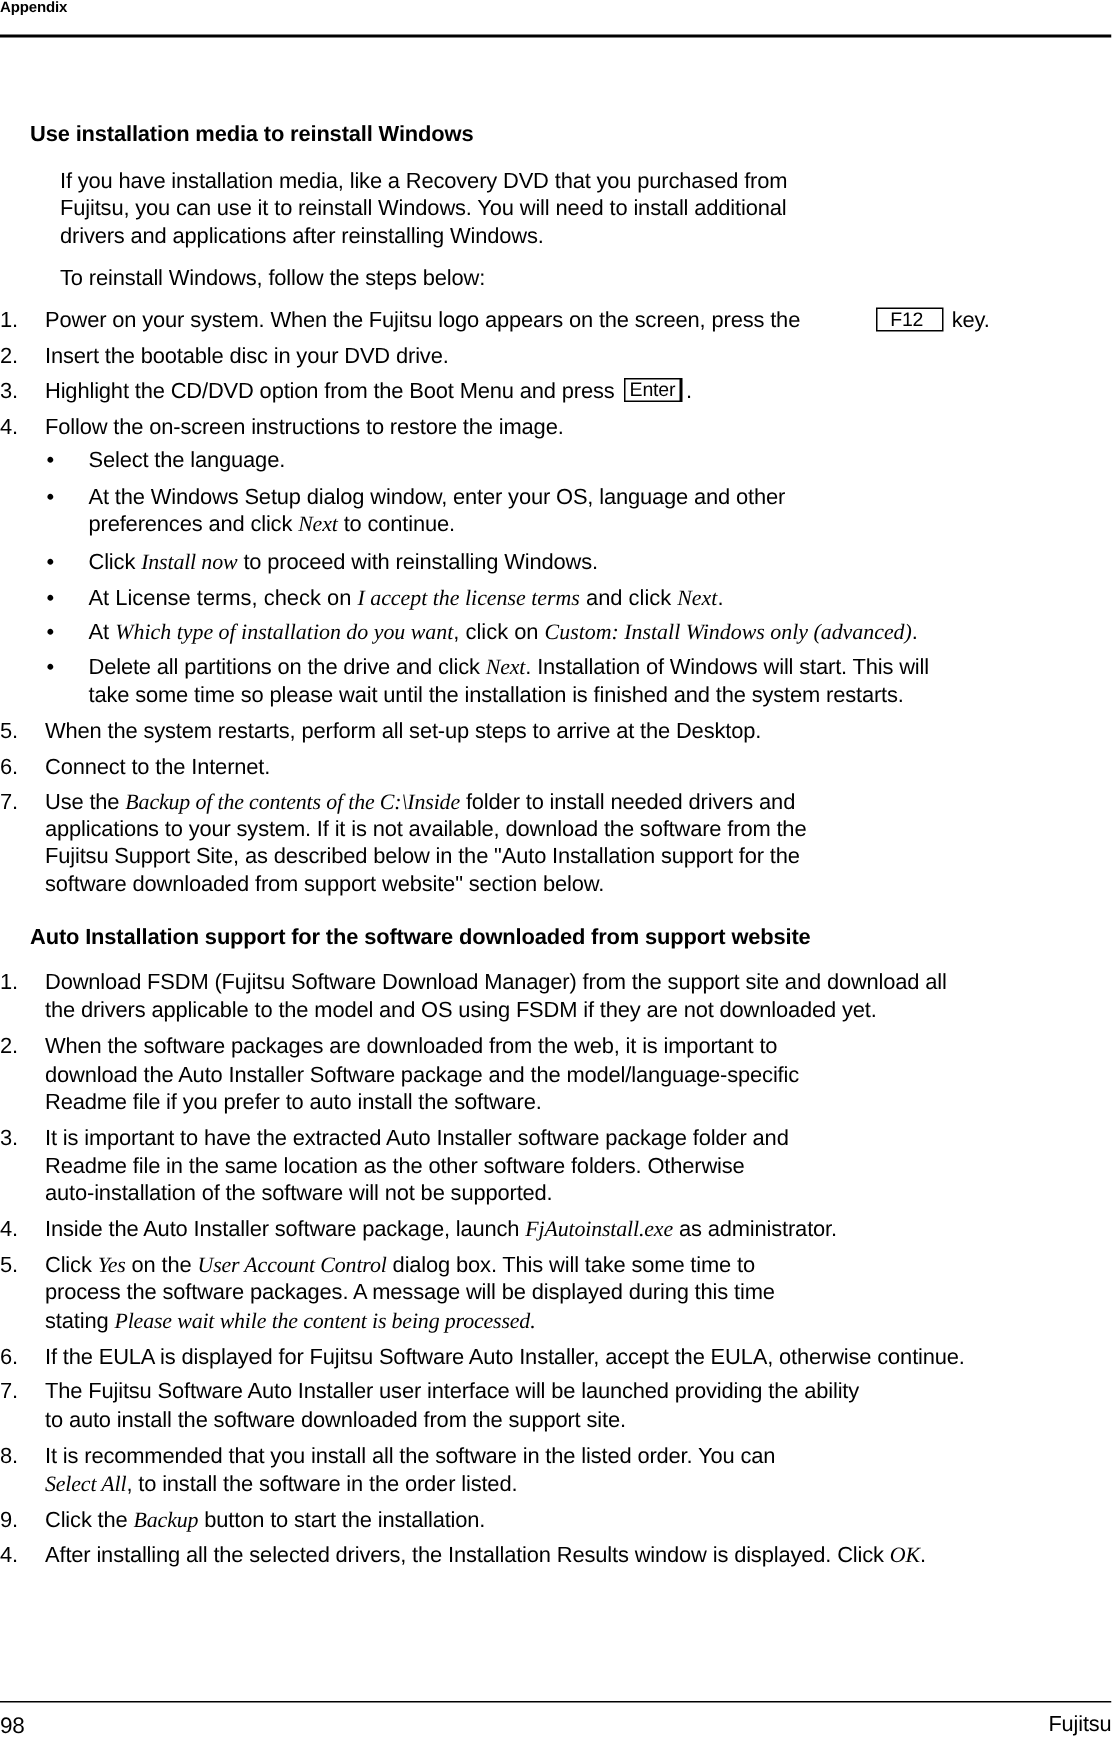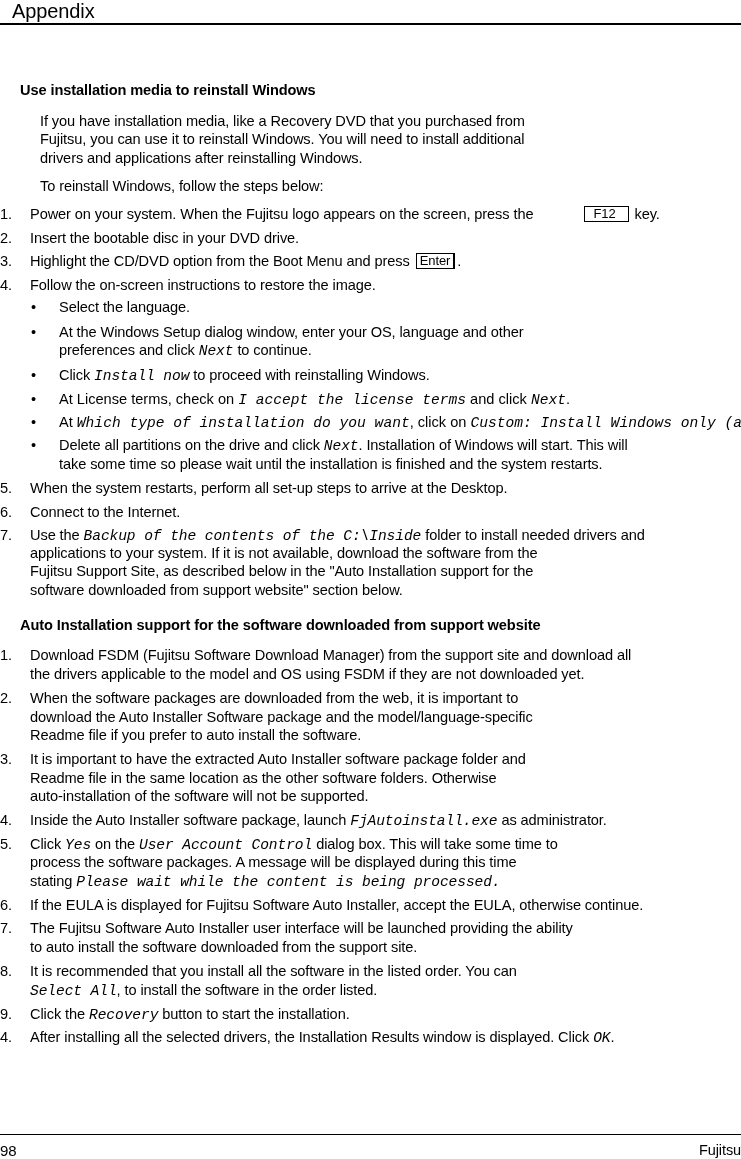--- a/index.html
+++ b/index.html
@@ -2,35 +2,35 @@
 <html><head>
 <meta charset="utf-8">
 <style>
   html, body { margin: 0; padding: 0; background: #ffffff; }
   body {
     width: 741px; height: 1159px; position: relative; overflow: hidden;
     font-family: "Liberation Sans", sans-serif; color: #000; font-size: 14.6px;
   }
   .narrow { font-stretch: condensed; letter-spacing: -0.1px; }
   .hdr-title {
-    position: absolute; left: 0; top: 0; font-weight: normal; font-size: 20px; padding-left: 12px;
+    position: absolute; left: 0; top: 0; font-weight: bold; font-size: 10px;
   }
   .hdr-rule { position: absolute; left: 0; top: 23px; width: 741px; height: 2px; background: #000; }
   .ftr-rule { position: absolute; left: 0; top: 1134px; width: 741px; height: 1px; background: #000; }
   .ftr-page { position: absolute; left: 0; top: 1142px; font-size: 15px; }
   .ftr-brand { position: absolute; right: 0; top: 1142px; font-size: 14.5px; }
 
   .h2 { position: absolute; left: 0; font-weight: bold; font-size: 14.6px; white-space: nowrap; padding-left: 20px; }
   .para { position: absolute; left: 0; line-height: 20px; white-space: nowrap; padding-left: 40px; }
   .item { position: absolute; left: 0; line-height: 20px; white-space: nowrap; }
   .num { position: absolute; left: 0; }
   .txt { position: absolute; left: 30px; }
   .bul { position: absolute; left: 31px; }
   .btxt { position: absolute; left: 59px; }
-  .it { font-family: Liberation Mono, monospace; font-style: italic; }
+  .it { font-family: Liberation Serif, serif; font-style: italic; }
   .key {
     display: inline-block; border: 1px solid #000; padding: 0 4px; line-height: 14px;
     font-size: 13px; margin: 0 2px; vertical-align: 1px;
   }
   .key.f12 { padding: 0 12px 0 8px; margin-left: 47px; }
   .key.enter { padding: 0 3px; border-right-width: 2px; }
 </style>
 </head>
 <body>
 
@@ -180,21 +180,21 @@
 <div class="item narrow" style="top:961px">
   <span class="num">8.</span>
   <span class="txt">It is recommended that you install all the software in the listed order. You can</span>
 </div>
 <div class="item narrow" style="top:980px">
   <span class="txt"><span class="it">Select All</span><span>, to install the software in the order listed.</span></span>
 </div>
 
 <div class="item narrow" style="top:1004px">
   <span class="num">9.</span>
-  <span class="txt"><span>Click the</span> <span class="it">Recovery</span> <span>button to start the installation.</span></span>
+  <span class="txt"><span>Click the</span> <span class="it">Backup</span> <span>button to start the installation.</span></span>
 </div>
 
 <div class="item narrow" style="top:1027px">
   <span class="num">4.</span>
   <span class="txt"><span>After installing all the selected drivers, the Installation Results window is displayed. Click</span> <span class="it">OK</span><span>.</span></span>
 </div>
 
 <div>
   <div class="ftr-rule"></div>
   <div class="ftr-page narrow">98</div>

